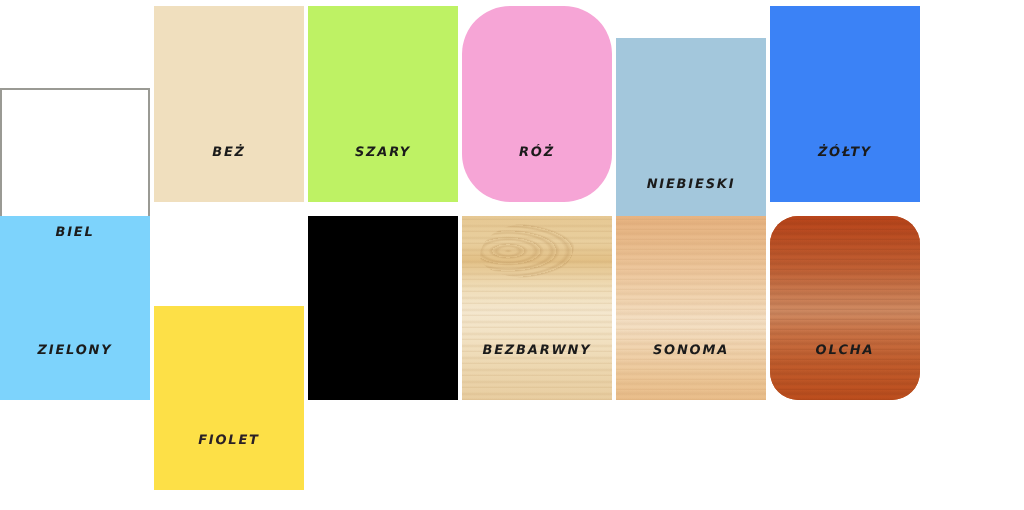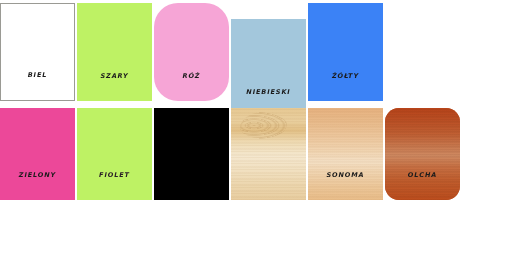--- a/index.html
+++ b/index.html
@@ -45,20 +45,21 @@
     height: 100%;
     box-sizing: border-box;
     overflow: hidden;
     display: flex;
     align-items: flex-end;
     justify-content: center;
   }
 
   .swatch.bordered {
     border: 1px solid #9a9a94;
+    margin-top: 41px;
   }
 
   .swatch-label {
     position: relative;
     z-index: 3;
     font-size: 6.5px;
     letter-spacing: 0.9px;
     font-weight: 700;
     font-style: italic;
     font-family: "DejaVu Sans", "Liberation Sans", sans-serif;
@@ -172,20 +173,23 @@
 <body>
 
 <div class="palette">
 
   <div class="swatch-row row-top">
 
     <div class="swatch bordered" style="background:#ffffff; border-color:#9a9a94;">
       <span class="swatch-label dark">BIEL</span>
     </div>
 
+    <div class="swatch" style="background:#f0dfbe;">
+      <span class="swatch-label dark">BEŻ</span>
+    </div>
 
     <div class="swatch" style="background:#bef264;">
       <span class="swatch-label dark">SZARY</span>
     </div>
 
     <div class="swatch" style="background:#f6a5d6;border-radius:24px;">
       <span class="swatch-label dark">RÓŻ</span>
     </div>
 
     <div class="swatch" style="background:#a3c7dc;margin-top:16px;">
@@ -193,34 +197,35 @@
     </div>
 
     <div class="swatch" style="background:#3b82f6;">
       <span class="swatch-label dark">ŻÓŁTY</span>
     </div>
 
   </div>
 
   <div class="swatch-row row-bottom">
 
-    <div class="swatch" style="background:#ec4899;">
+    <div class="swatch" style="background:#7dd3fc;">
       <span class="swatch-label dark">ZIELONY</span>
     </div>
 
-    <div class="swatch" style="background:#bef264;">
+    <div class="swatch" style="background:#fde047;margin-top:45px;">
       <span class="swatch-label light">FIOLET</span>
     </div>
 
     <div class="swatch" style="background:#000000;">
       <span class="swatch-label light"></span>
     </div>
 
     <div class="swatch" style="background:#eddbb4;">
       <span class="grain pine"></span>
+      <span class="swatch-label dark">BEZBARWNY</span>
     </div>
 
     <div class="swatch" style="background:#ec4899;">
       <span class="grain sonoma"></span>
       <span class="swatch-label dark">SONOMA</span>
     </div>
 
     <div class="swatch" style="background:#c25f2c;border-radius:14px;">
       <span class="grain olcha"></span>
       <span class="swatch-label dark">OLCHA</span>

